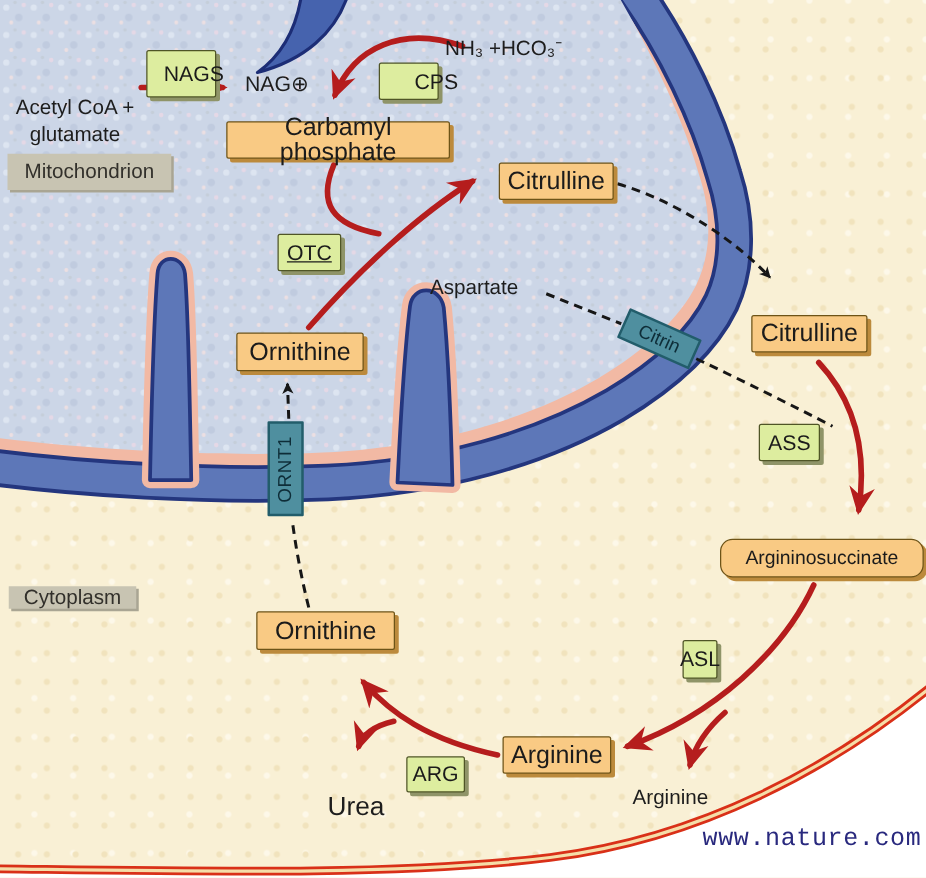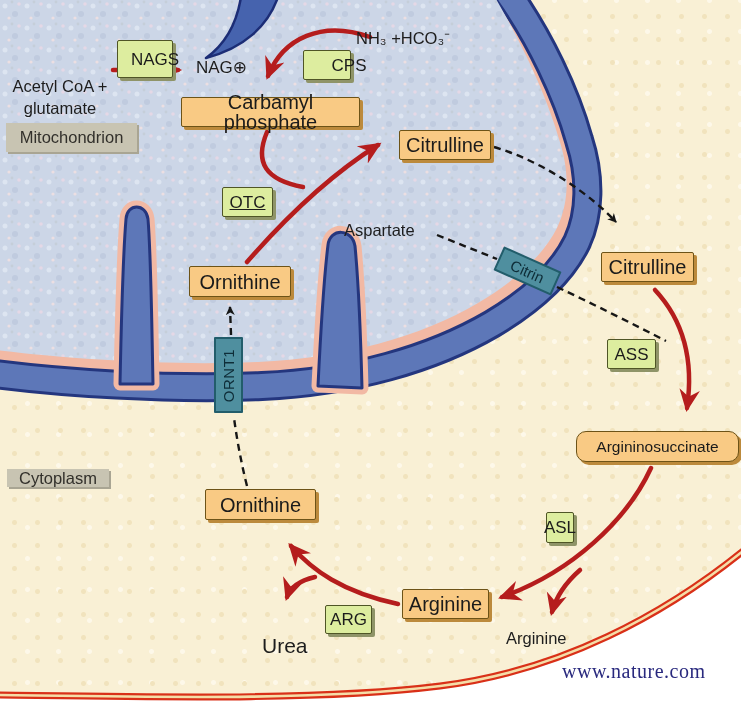--- a/index.html
+++ b/index.html
@@ -18,21 +18,21 @@
   .box{display:flex;align-items:center;justify-content:center;text-align:center;
        color:#1b1b1b;border-radius:2px;line-height:1;}
   .met{background:#f9ca84;border:1.5px solid #6d5317;box-shadow:3px 3px 0 #bc8a3c;font-size:20px;}
   .enz{background:#dded9f;border:1.5px solid #4f5526;box-shadow:3px 3px 0 #8f9468;font-size:17px;}
   .trn{background:#4f8f9f;border:2px solid #225d6b;color:#0e2d38;font-size:15px;border-radius:1px;}
   .cmp{background:#c8c4b2;color:#32302b;box-shadow:2px 2px 0 #a9a593;font-size:16.5px;
        display:flex;align-items:center;justify-content:center;}
   .lbl{color:#1d1d1d;font-size:16.5px;white-space:nowrap;}
   .two-line{text-align:center;line-height:1.35;}
   .vert span{display:block;transform:rotate(-90deg);white-space:nowrap;letter-spacing:.5px;}
-  .watermark{font-family:Liberation Serif, serif;color:#29297e;font-size:20px;letter-spacing:.5px;}
+  .watermark{font-family:Liberation Mono, monospace;color:#29297e;font-size:20px;letter-spacing:.5px;}
 </style>
 </head>
 <body>
 
 <div class="stage">
 
   <svg class="gfx" width="741" height="702" viewBox="0 0 741 702">
     <defs>
       <pattern id="mito-tex" width="22" height="22" patternUnits="userSpaceOnUse">
         <rect width="22" height="22" fill="#ccd6e7"></rect>

